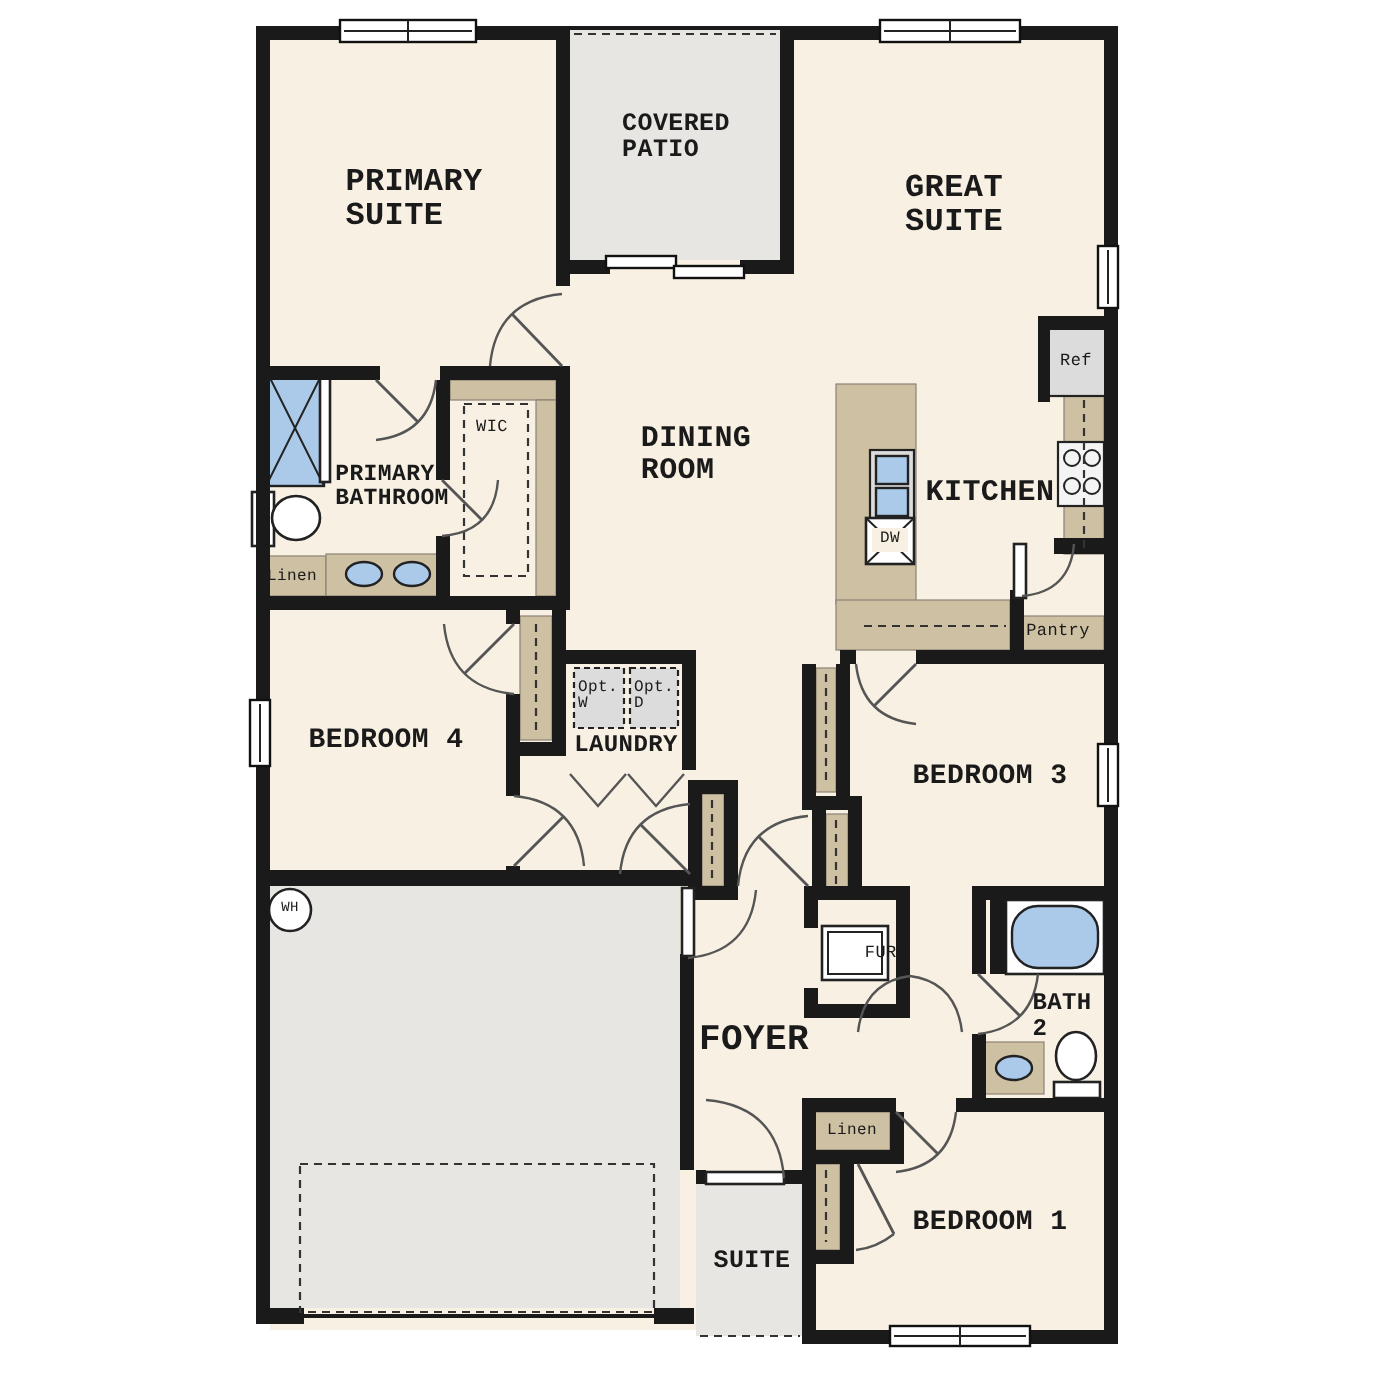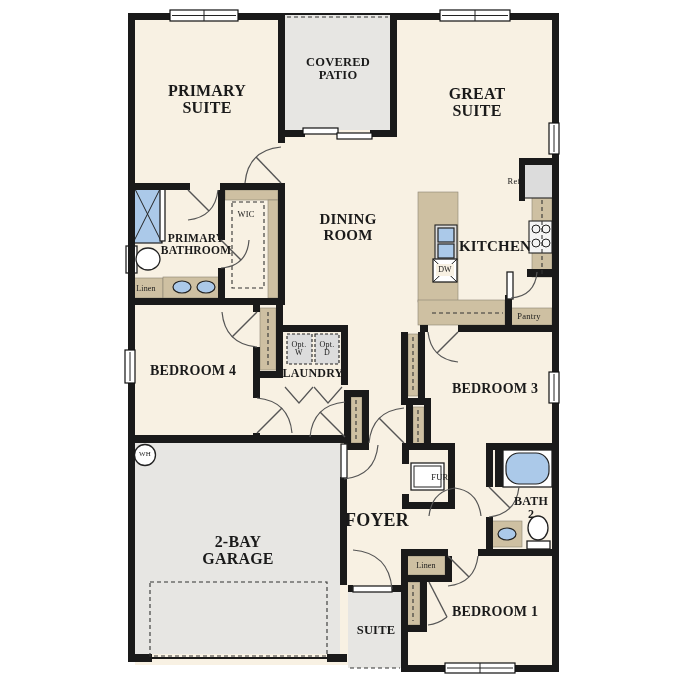--- a/index.html
+++ b/index.html
@@ -1,21 +1,21 @@
 <!DOCTYPE html>
 <html style="--wall: #1a1a1a; --floor: #f8f1e3; --outdoor: #e7e6e3; --casework: #cec0a2; --fixture: #abc9e9; --appliance: #dcdcdc; --text: #1a1a1a; --background: #ffffff;"><head>
 <meta charset="utf-8">
 <style>
   html,body{margin:0;padding:0;background:#fff;}
   #stage{position:relative;width:687px;height:687px;background:var(--background,#fff);
          font-family:"Liberation Sans",sans-serif;overflow:hidden;}
   #stage svg{position:absolute;left:0;top:0;}
-  .lbl{position:absolute;transform:translate(-50%,-50%);white-space:pre-line;text-align:center;
+  .lbl{position:absolute;transform:translate(-50%,-50%);white-space:pre-line;
        line-height:1.06;color:var(--text,#1a1a1a);letter-spacing:.2px;
-       font-family:Liberation Serif, serif;}
+       font-family:Liberation Mono, monospace;}
   .b{font-weight:700;}
   
   .w{fill:var(--wall,#1a1a1a);}
   .floor{fill:var(--floor,#f8f1e3);}
   .gray{fill:var(--outdoor,#e7e6e3);}
   .tan{fill:var(--casework,#cec0a2);stroke:#8a8273;stroke-width:.6;}
   .blue{fill:var(--fixture,#abc9e9);stroke:#222;stroke-width:1.2;}
   .appl{fill:var(--appliance,#dcdcdc);stroke:#222;stroke-width:1.1;}
   .fix{fill:#fff;stroke:#222;stroke-width:1.3;}
   .thin{stroke:#222;stroke-width:1;fill:none;}
@@ -309,31 +309,29 @@
 ROOM</div>
   <div class="lbl b" style="left:495px;top:247px;font-size:15px">KITCHEN</div>
   <div class="lbl b" style="left:196px;top:244px;font-size:11.5px">PRIMARY
 BATHROOM</div>
   <div class="lbl b" style="left:193px;top:371px;font-size:14px">BEDROOM 4</div>
   <div class="lbl b" style="left:313px;top:373px;font-size:12px">LAUNDRY</div>
   <div class="lbl b" style="left:495px;top:389px;font-size:14px">BEDROOM 3</div>
   <div class="lbl b" style="left:531px;top:508px;font-size:12px">BATH
 2</div>
   <div class="lbl b" style="left:377px;top:521px;font-size:18px">FOYER</div>
-  <div class="lbl b" style="left:238px;top:551px;font-size:16px">2-BAY
-GARAGE</div>
   <div class="lbl b" style="left:376px;top:631px;font-size:12.5px">SUITE</div>
   <div class="lbl b" style="left:495px;top:612px;font-size:14px">BEDROOM 1</div>
 
   <div class="lbl" style="left:246px;top:214px;font-size:8.5px">WIC</div>
   <div class="lbl" style="left:146px;top:289px;font-size:8px">Linen</div>
   <div class="lbl" style="left:426px;top:566px;font-size:8px">Linen</div>
   <div class="lbl" style="left:529px;top:316px;font-size:8.5px">Pantry</div>
   <div class="lbl" style="left:443px;top:477px;font-size:8.5px">FURN</div>
   <div class="lbl" style="left:299px;top:349px;font-size:8px">Opt.
 W</div>
   <div class="lbl" style="left:327px;top:349px;font-size:8px">Opt.
 D</div>
 
-  <div class="lbl" style="left:514px;top:181px;font-size:8.5px">Ref</div>
+  <div class="lbl" style="left:538px;top:181px;font-size:8.5px">Ref</div>
   <div class="lbl" style="left:445px;top:270px;font-size:8px">DW</div>
   <div class="lbl" style="left:145px;top:455px;font-size:7px">WH</div>
 </div>
 
 </body></html>

